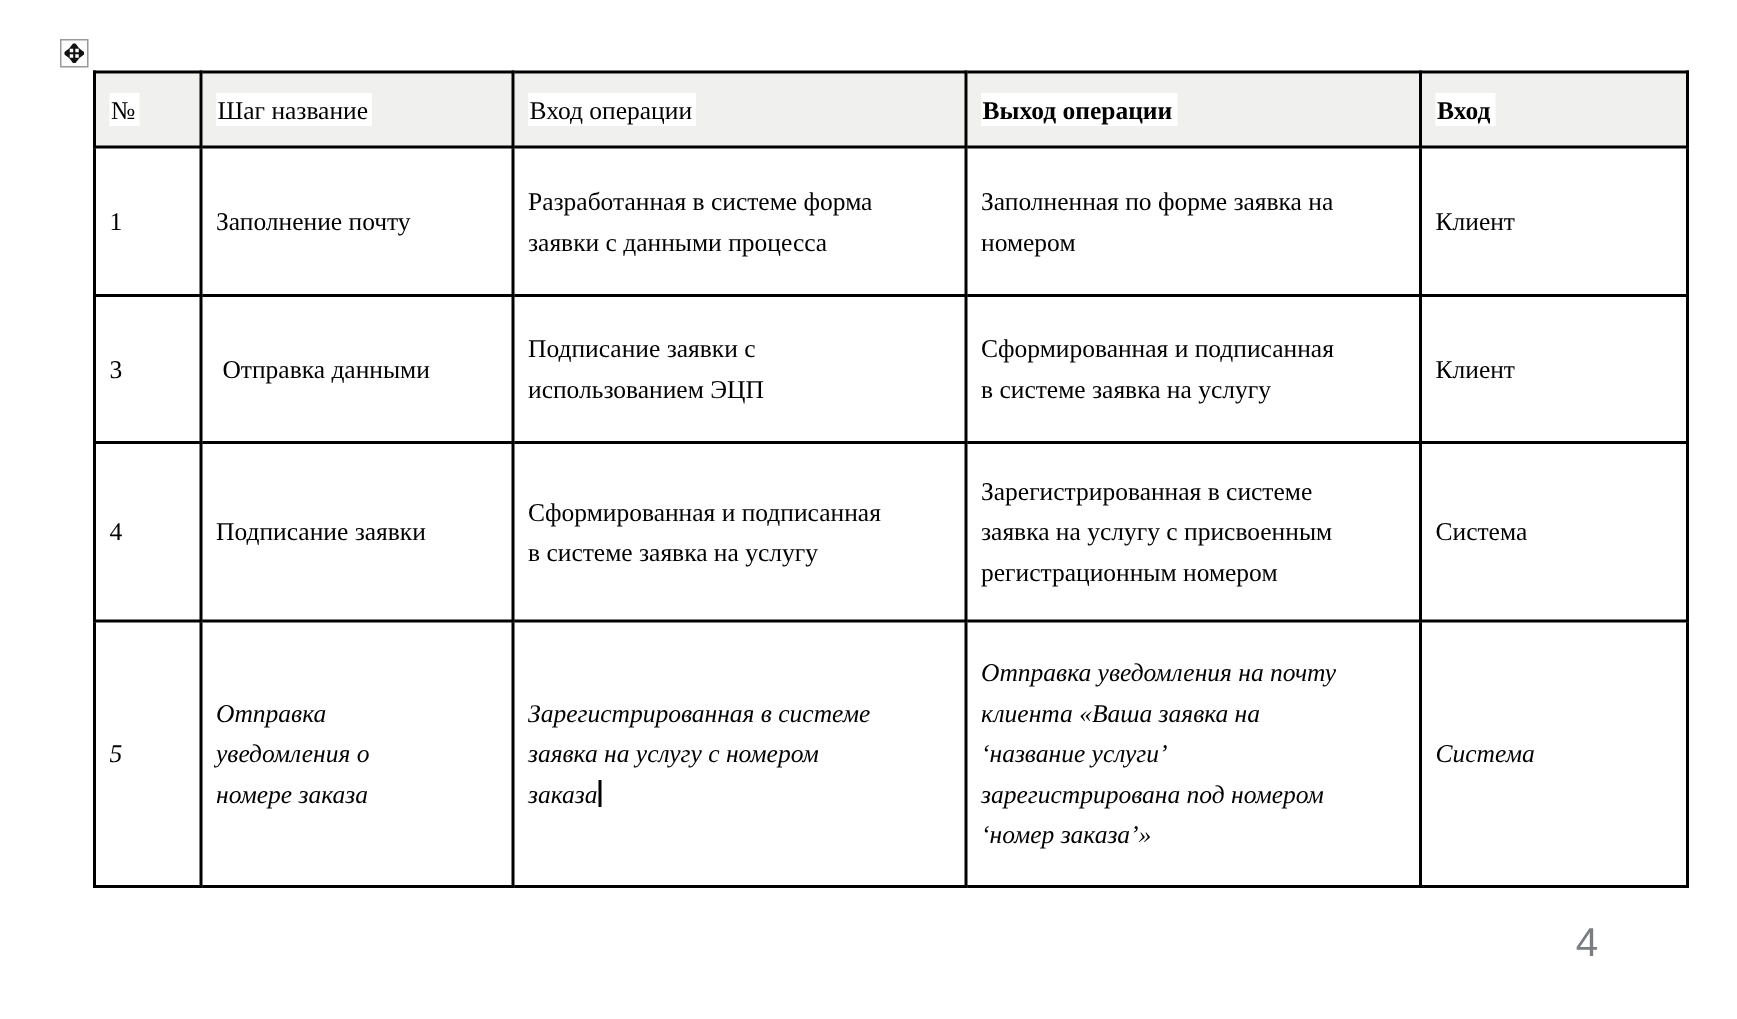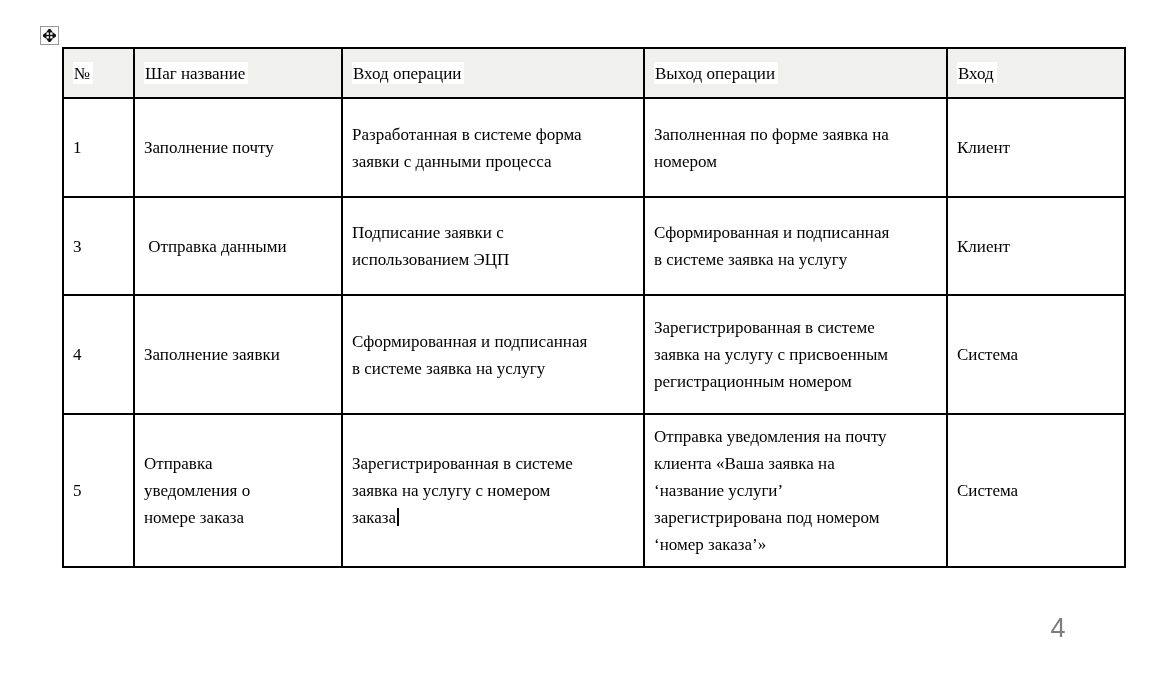--- a/index.html
+++ b/index.html
@@ -52,29 +52,29 @@
     padding: 4px 6px 4px 9px;
     white-space: pre-wrap;
     overflow: hidden;
     box-sizing: border-box;
   }
   .doc-table th {
     background: #f0f0ee;
     font-weight: normal;
     height: 50px;
   }
-  .doc-table th.bold { font-weight: normal; }
+  .doc-table th.bold { font-weight: bold; }
   .doc-table th .hl {
     background: #ffffff;
     padding: 2px 3px 1px 1px;
   }
   tr.r1 td { height: 99px; }
   tr.r2 td { height: 98px; }
   tr.r3 td { height: 119px; }
-  tr.r4 td { height: 153px; }
+  tr.r4 td { height: 177px; font-style: italic; }
 
   
   .caret {
     display: inline-block;
     width: 2px;
     height: 18px;
     background: #000000;
     vertical-align: -3px;
     margin-left: 1px;
   }
@@ -142,21 +142,21 @@
         <td><span>3</span></td>
         <td><span> Отправка данными</span></td>
         <td><span>Подписание заявки с
 использованием ЭЦП</span></td>
         <td><span>Сформированная и подписанная
 в системе заявка на услугу</span></td>
         <td><span>Клиент</span></td>
       </tr>
       <tr class="r3">
         <td><span>4</span></td>
-        <td><span>Заполнение заявки</span></td>
+        <td><span>Подписание заявки</span></td>
         <td><span>Сформированная и подписанная
 в системе заявка на услугу</span></td>
         <td><span>Зарегистрированная в системе
 заявка на услугу с присвоенным
 регистрационным номером</span></td>
         <td><span>Система</span></td>
       </tr>
       <tr class="r4">
         <td><span>5</span></td>
         <td><span>Отправка

